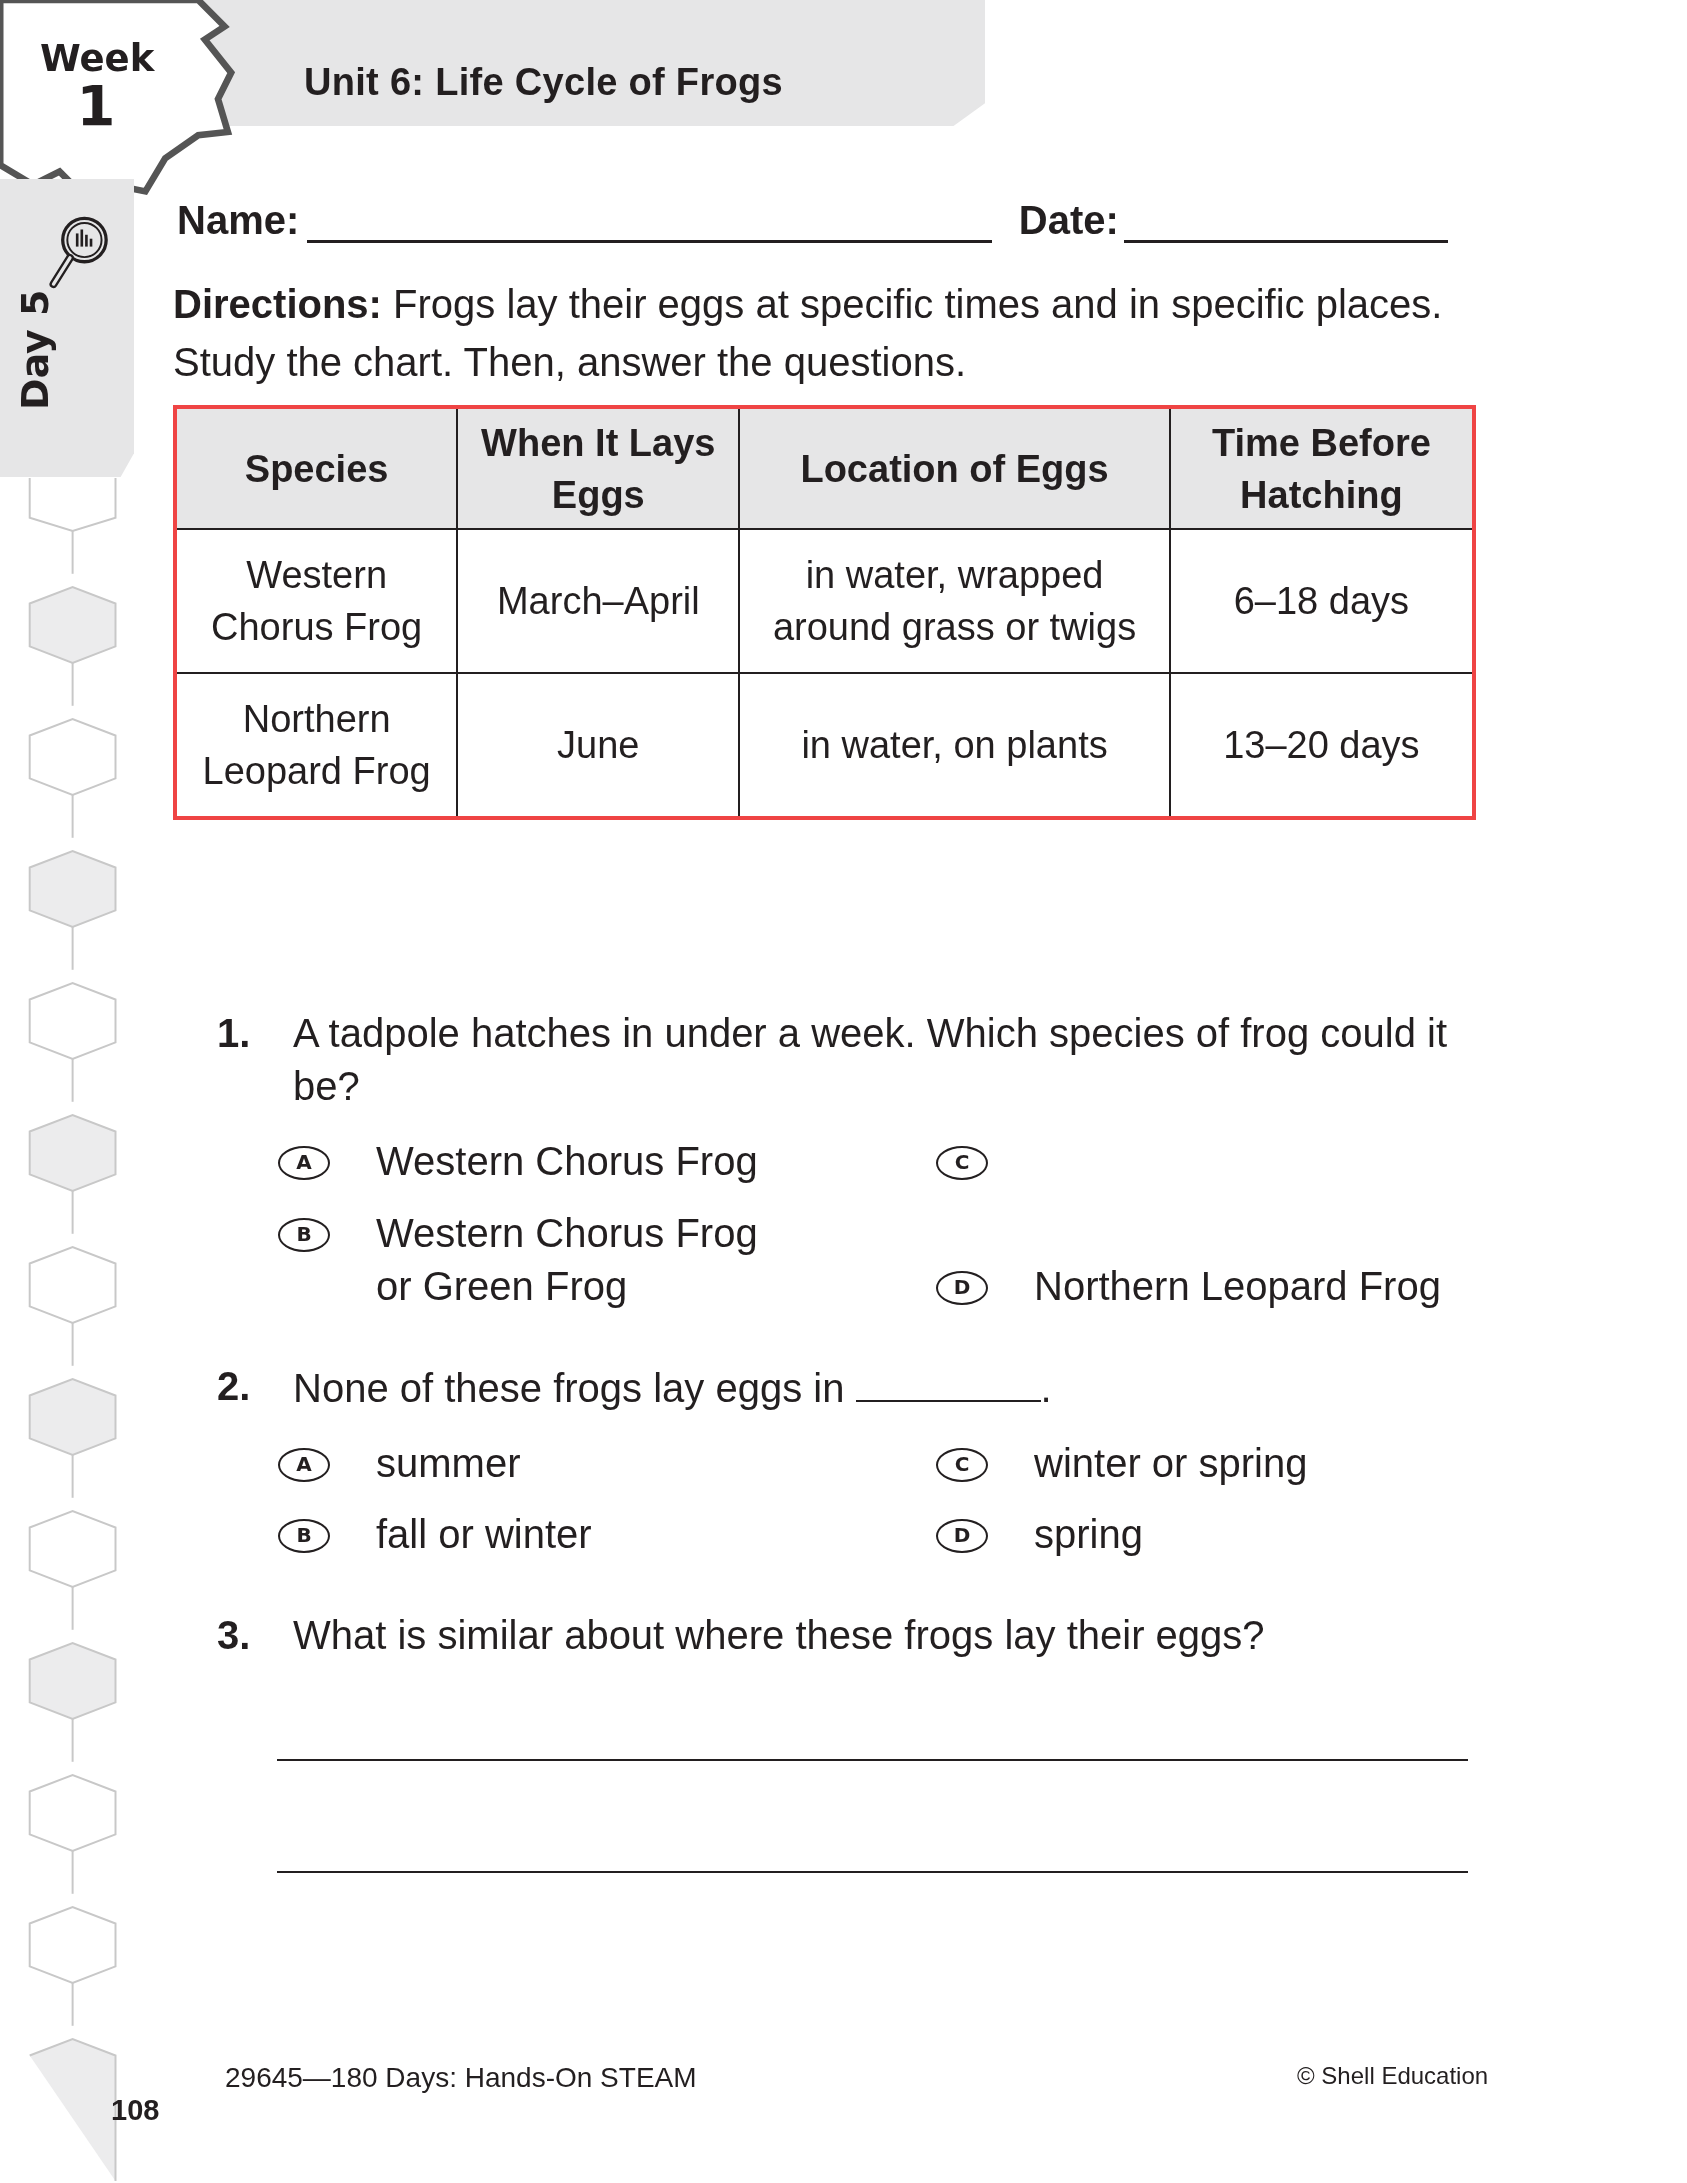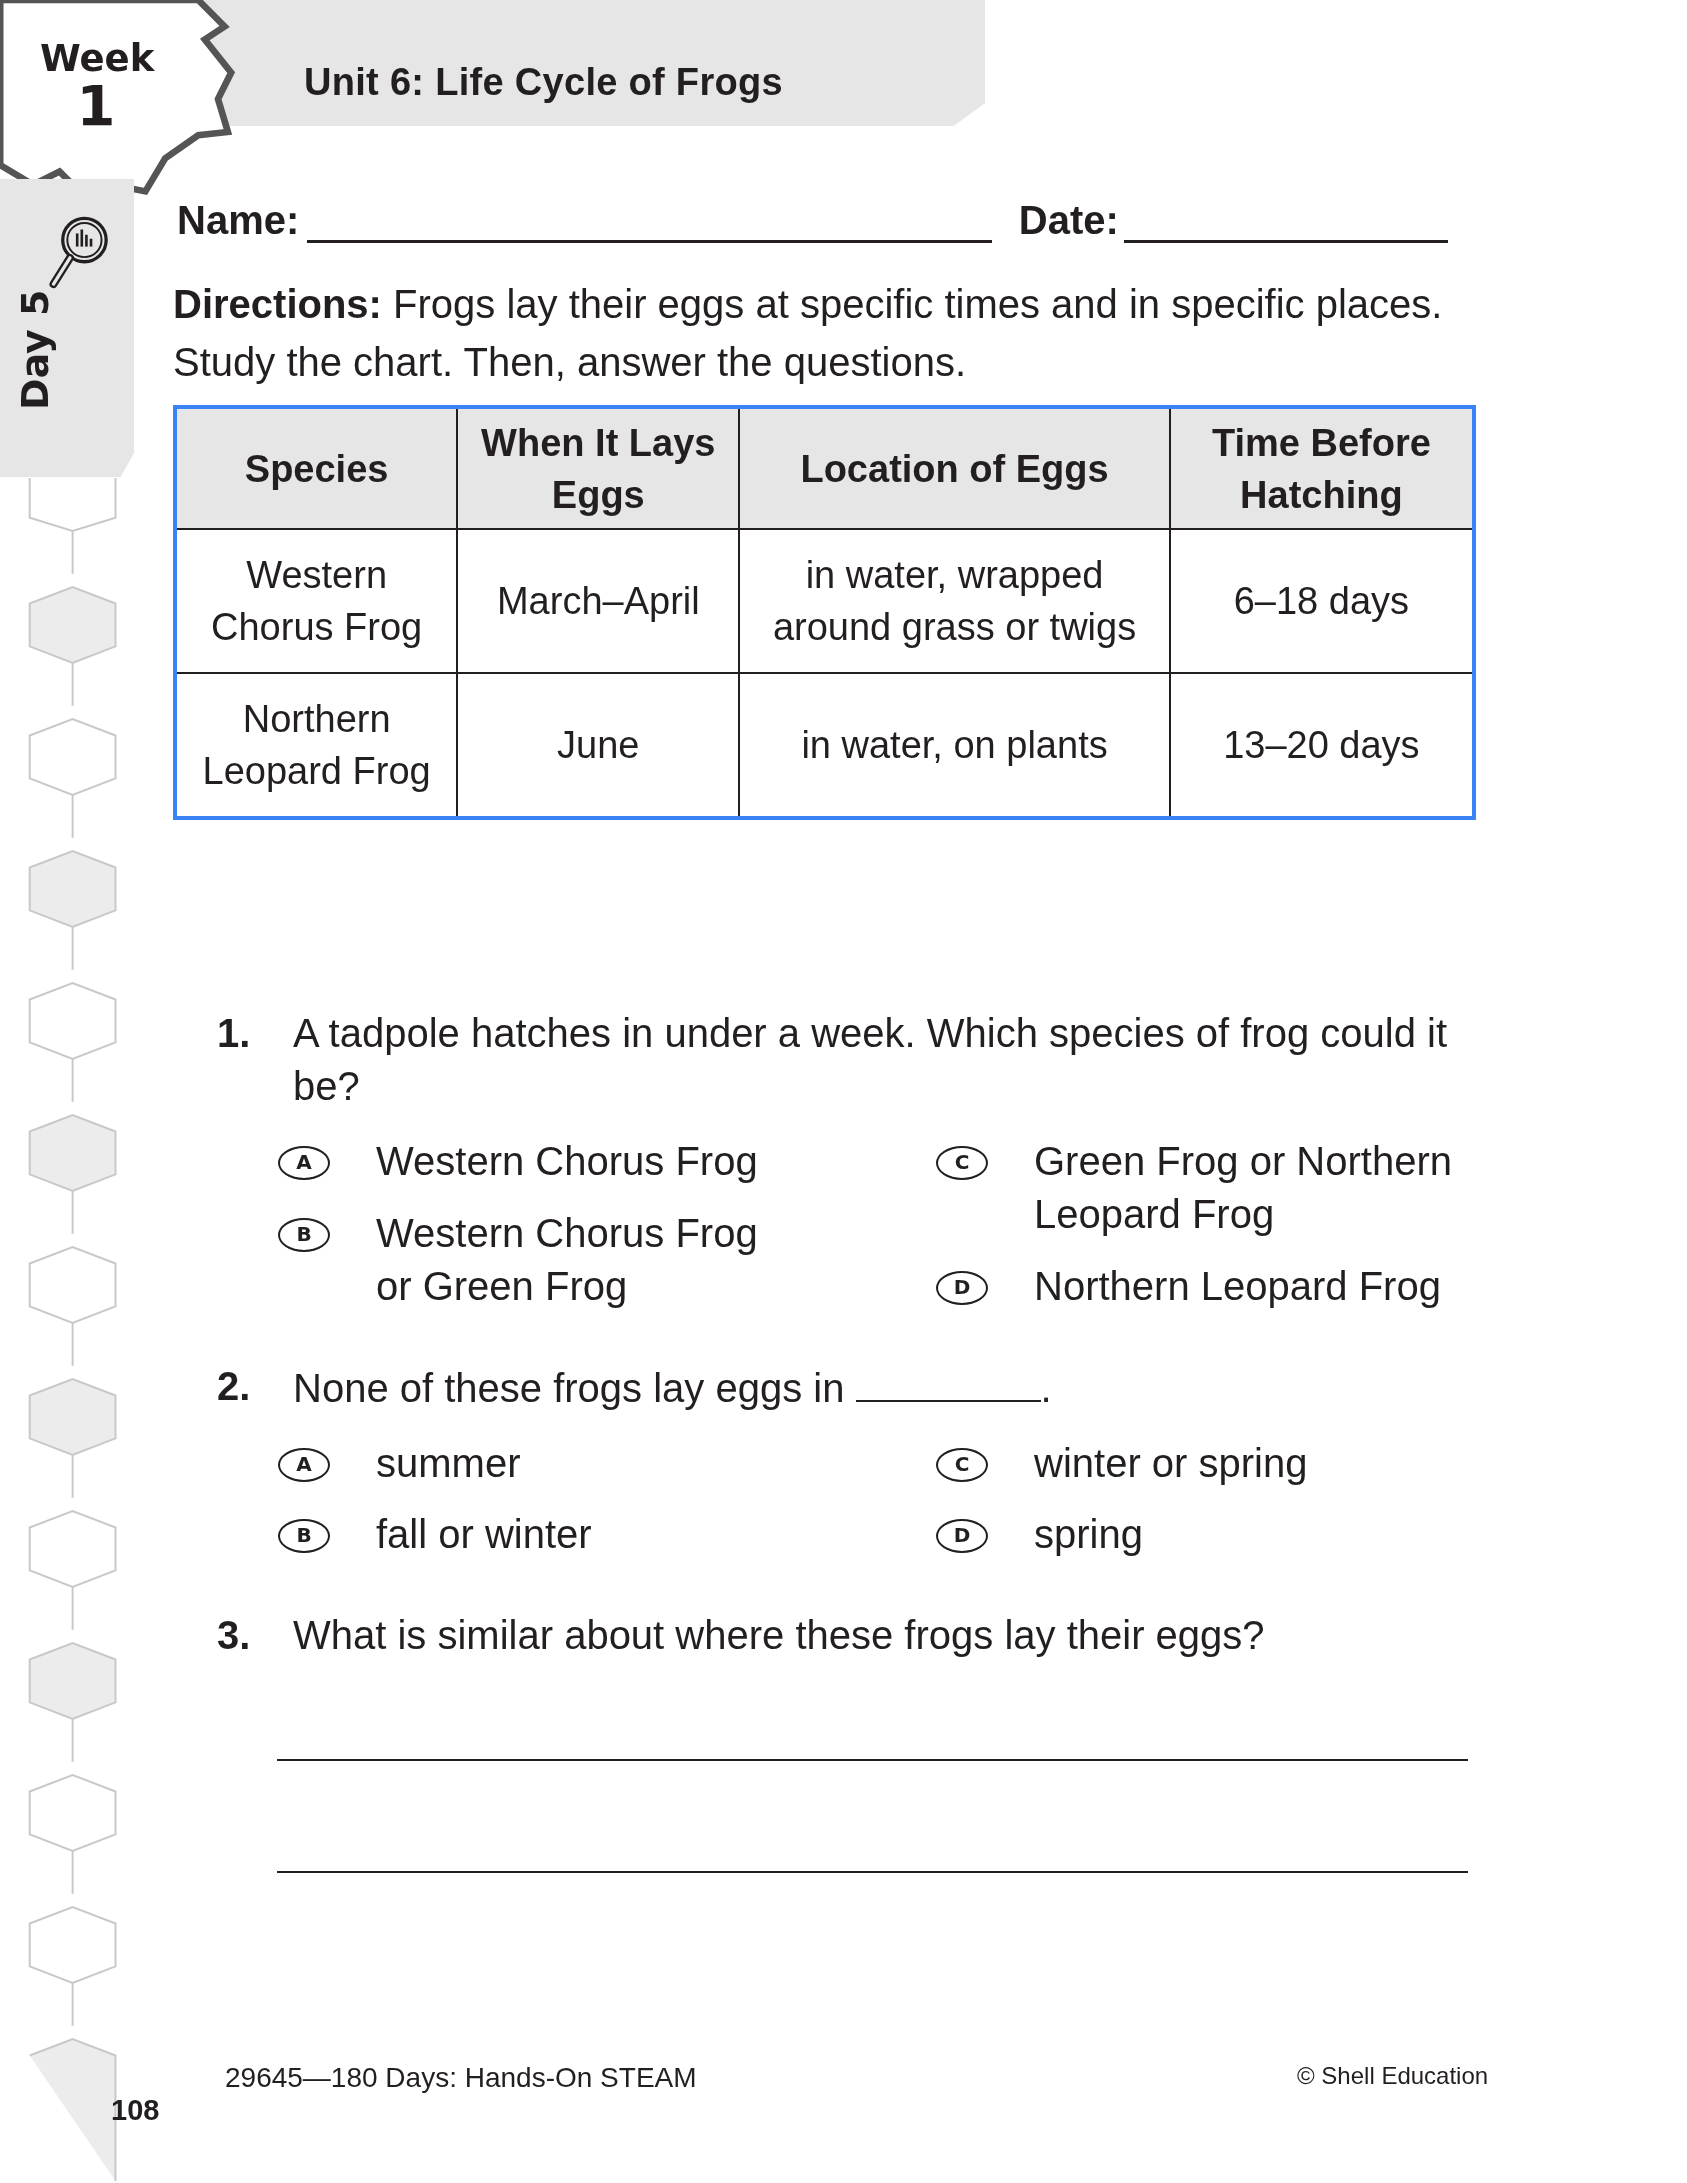--- a/index.html
+++ b/index.html
@@ -14,21 +14,21 @@
   .day-label { left:13.2px; top:410px; transform-origin:0 0; transform:rotate(-90deg); font-size:38px; font-weight:bold; font-family:"DejaVu Sans", sans-serif; white-space:nowrap; }
   .hex-col { left:0; top:476px; width:132px; height:1707px; }
   .name-row { left:177px; top:198px; font-size:40px; font-weight:bold; display:flex; align-items:flex-end; }
   .line { border-bottom:3.3px solid #231f20; display:inline-block; height:38px; }
   .directions { left:173px; top:275px; width:1297px; font-size:40px; line-height:58px; }
   .directions b { font-weight:bold; }
   table.frogs { position:absolute; left:173px; top:405px; width:1303px; border-collapse:collapse; font-size:38px; }
   table.frogs th, table.frogs td { border:2.6px solid #231f20; text-align:center; vertical-align:middle; line-height:52px; padding:0 6.6px; }
   table.frogs th { background:#e6e6e7; font-weight:bold; height:119px; }
   table.frogs td { height:142px; }
-  table.frogs { border:4px solid #3b82f6; }
+  table.frogs { border:4px solid #ef4444; }
   .q { font-size:40px; line-height:53px; }
   .q-num { position:absolute; font-weight:bold; }
   .q-text { position:absolute;margin-left:16px; }
   .opt { position:absolute; display:flex; align-items:flex-start; font-size:40px; line-height:53px; }
   .bubble { width:52px; height:34px; border:2.6px solid #231f20; border-radius:50%; font-size:20px; font-weight:bold; display:flex; align-items:center; justify-content:center; margin-top:10.6px; margin-right:46px; flex:0 0 auto; box-sizing:border-box; font-family:"DejaVu Sans", sans-serif; }
   .blank { display:inline-block; width:185px; border-bottom:2.6px solid #231f20; height:40px; vertical-align:baseline; }
   .answer-line { left:277px; width:1191px; border-bottom:2.6px solid #231f20; height:0; }
   .footer-page { left:111px; top:2058px; font-size:29px; font-weight:bold;margin-top:36px; }
   .footer-book { left:225px; top:2062px; font-size:28px; }
   .footer-copy { left:1297px; top:2062px; font-size:24px; }
@@ -135,21 +135,20 @@
 <div class="opt" style="left:278px;top:1135px;width:595px;">
   <span class="bubble">A</span>
   <span>Western Chorus Frog</span>
 </div>
 <div class="opt" style="left:278px;top:1207px;width:595px;">
   <span class="bubble">B</span>
   <span style="width:410px;">Western Chorus Frog or Green Frog</span>
 </div>
 <div class="opt" style="left:936px;top:1135px;width:595px;">
   <span class="bubble">C</span>
-  <span style="width:463px;">Green Frog or Northern Leopard Frog</span>
 </div>
 <div class="opt" style="left:936px;top:1260px;width:595px;">
   <span class="bubble">D</span>
   <span>Northern Leopard Frog</span>
 </div>
 
 <div class="q">
   <span class="q-num" style="left:217px;top:1360px;">2.</span>
   <span class="q-text" style="left:277px;top:1360px;width:1204px;"><span>None of these frogs lay eggs in </span><span class="blank"></span><span>.</span></span>
 </div>

